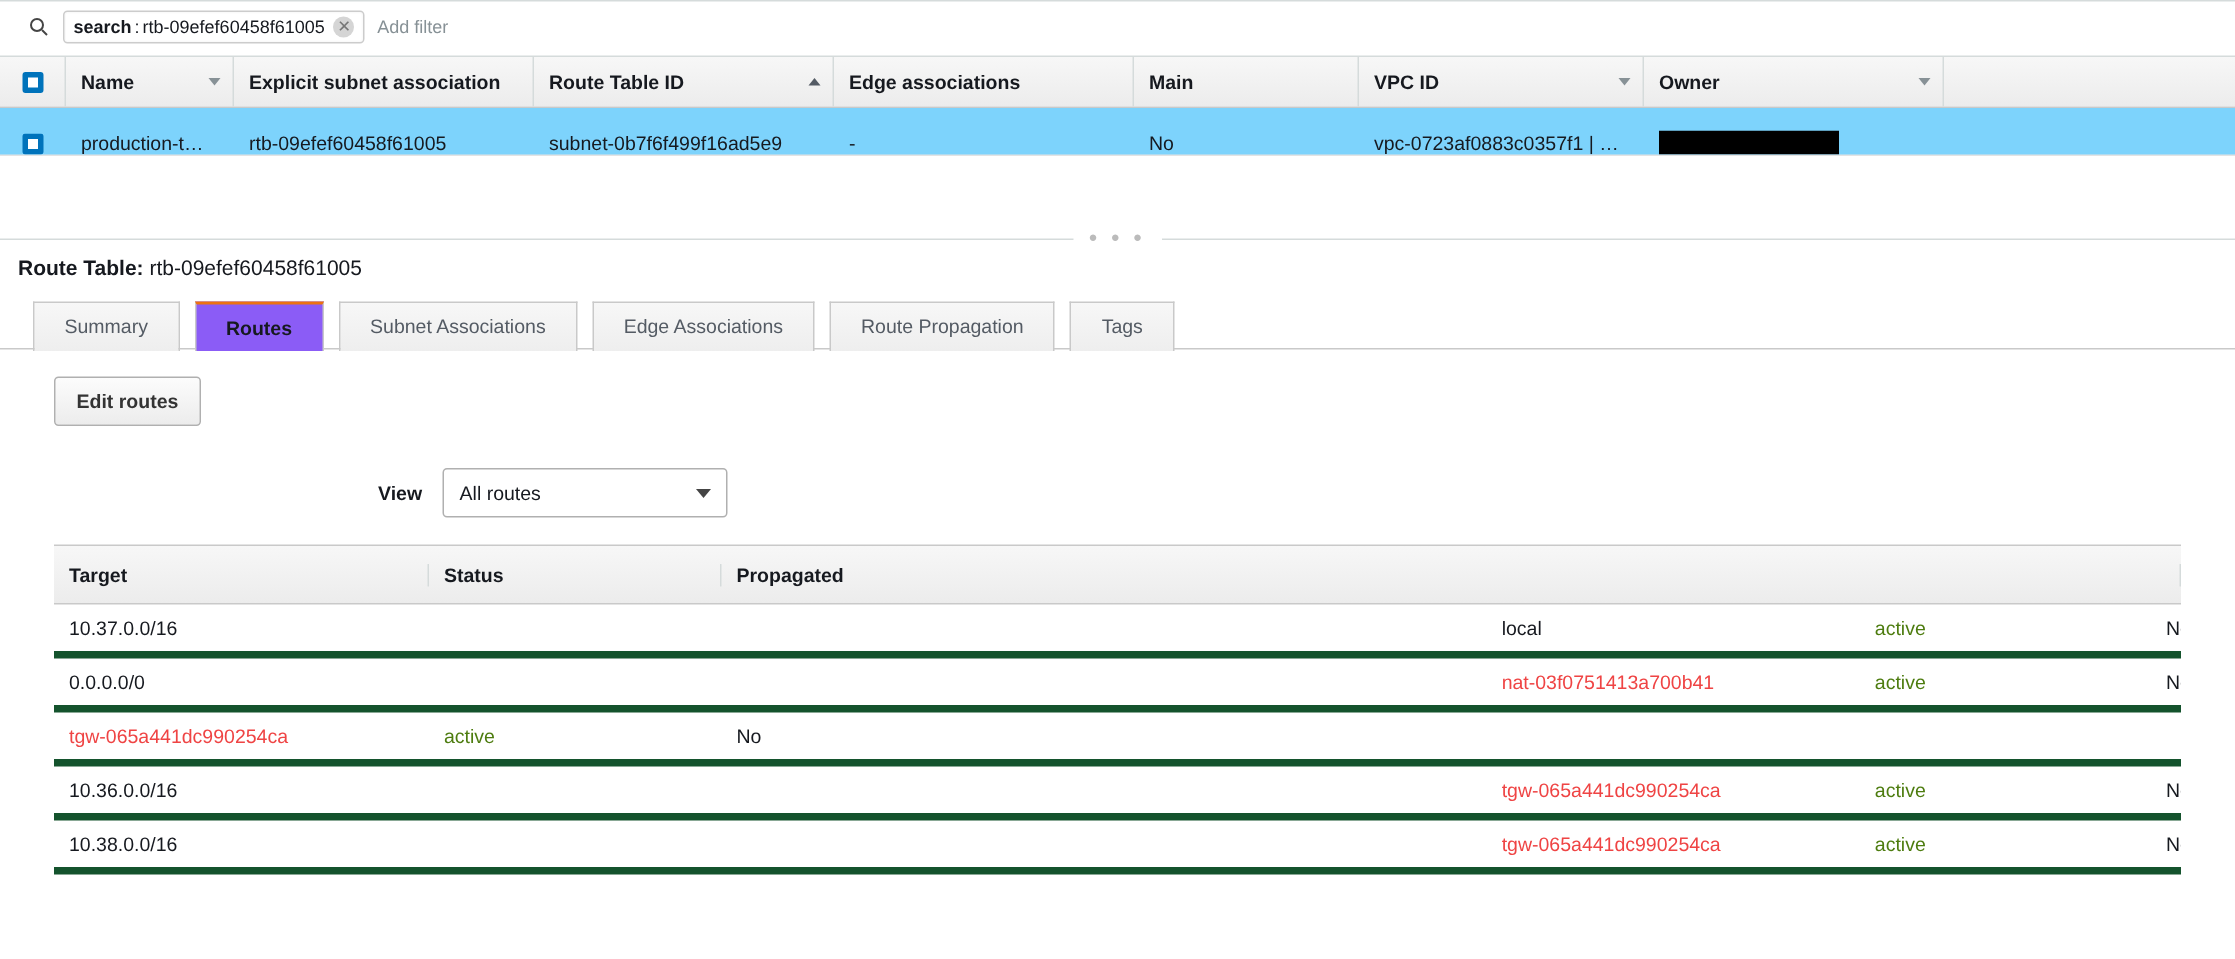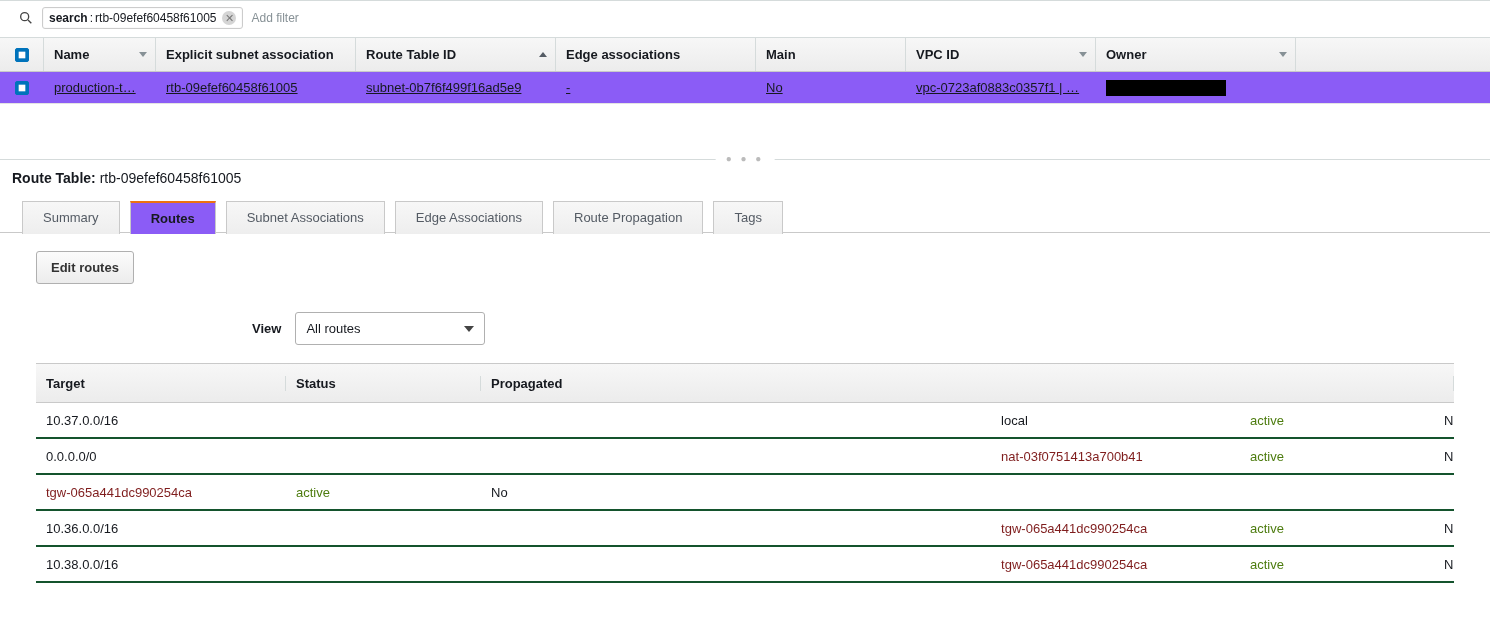--- a/index.html
+++ b/index.html
@@ -65,32 +65,31 @@
   .col-main{width:150px;}
   .col-vpc{width:190px;}
   .col-owner{width:200px;}
   .sort-caret {
     margin-left:4px;width:0;height:0;display:inline-block;
   }
   .caret-down{border-left:4px solid transparent;border-right:4px solid transparent;border-top:5px solid #879196;}
   .caret-up{border-left:4px solid transparent;border-right:4px solid transparent;border-bottom:5px solid #545b64;}
   .caret-right{position:absolute;right:8px;}
   .grid-row{
-    display:flex;align-items:center;height:32px;
-    background:#8b5cf6;
+    display:flex;align-items:flex-end;height:32px;
+    background:#7dd3fc;
     border-bottom:1px solid #e3e3e3;
-    text-decoration:underline;
   }
   .grid-row .cell{border-right:1px solid transparent;color:#16191f;}
   .checkbox{
     width:14px;height:14px;border:1px solid #0073bb;border-radius:2px;
     background:#0073bb;display:inline-flex;align-items:center;justify-content:center;
   }
   .checkbox svg{width:10px;height:10px;stroke:#fff;stroke-width:3;fill:none;}
-  .link{color:#7f1d1d;cursor:pointer;}
+  .link{color:#ef4444;cursor:pointer;}
   .owner-redact{background:#000;width:120px;height:16px;display:inline-block;}
   
   .splitter-gap{height:55px;}
   .splitter-line{height:1px;background:#d5dbdb;position:relative;}
   .splitter-dots{
     position:absolute;left:50%;top:-6px;transform:translateX(-50%);
     color:#bbb;font-size:10px;letter-spacing:3px;padding:0 10px;background:#fff;
   }
   .detail-title{padding:10px 12px 14px;font-size:14px;}
   .detail-title b{font-weight:700;}
@@ -125,21 +124,21 @@
   }
   
   .rt-table{width:100%;}
   .rt-head{
     display:flex;align-items:center;
     background:linear-gradient(#f7f7f7,#ececec);
     border-top:1px solid #c9c9c9;border-bottom:1px solid #c9c9c9;
     height:40px;font-weight:700;
   }
   .rt-row{
-    display:flex;align-items:center;height:36px;border-bottom:2px solid #14532d;
+    display:flex;align-items:center;height:36px;border-bottom:5px solid #14532d;
   }
   .rt-cell{padding:0 10px;white-space:nowrap;overflow:hidden;text-overflow:ellipsis;}
   .rt-dest{width:960px;}
   .rt-target{width:250px;}
   .rt-status{width:195px;}
   .rt-prop{flex:1;}
   .rt-head .rt-cell{border-right:1px solid #d5dbdb;}
   .status-active{color:#4d7c0f;}
 </style>
 </head>

